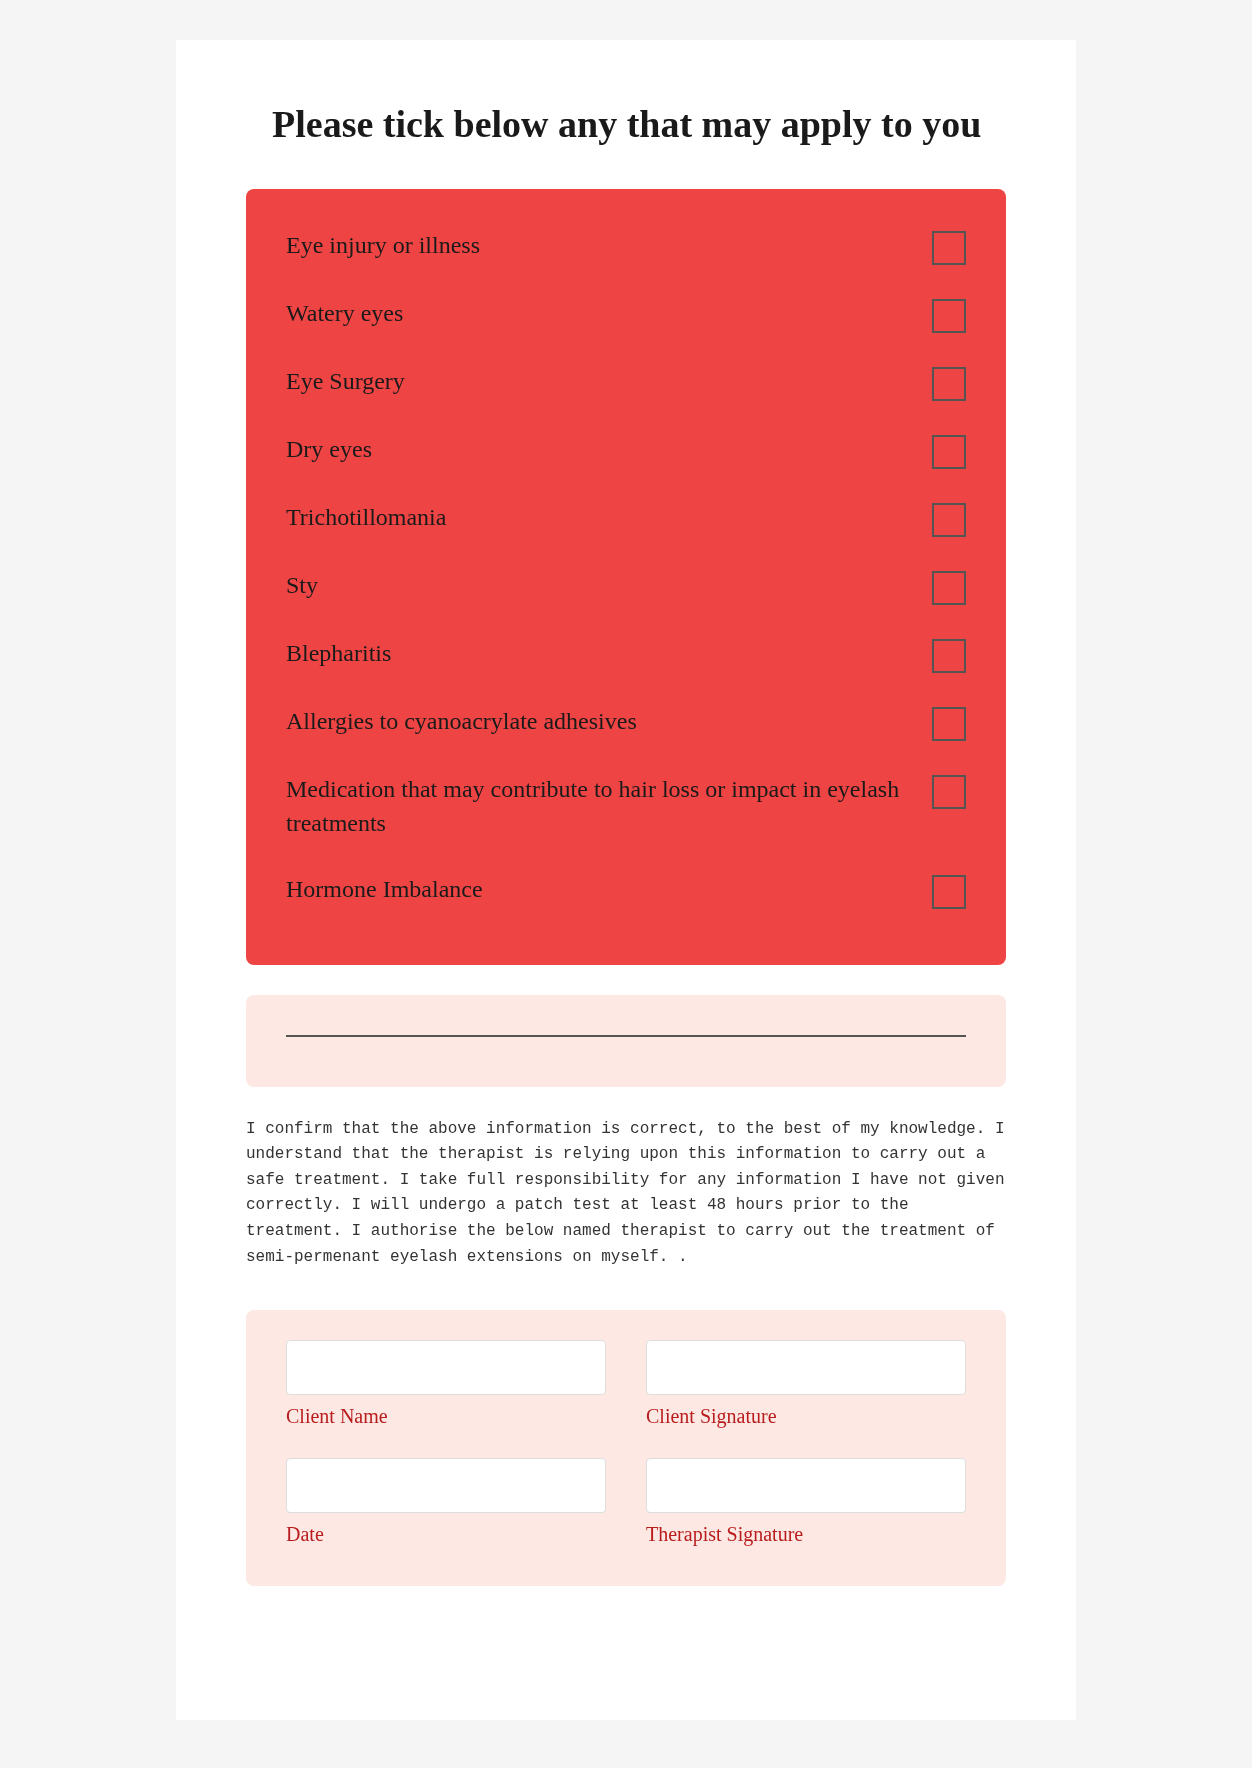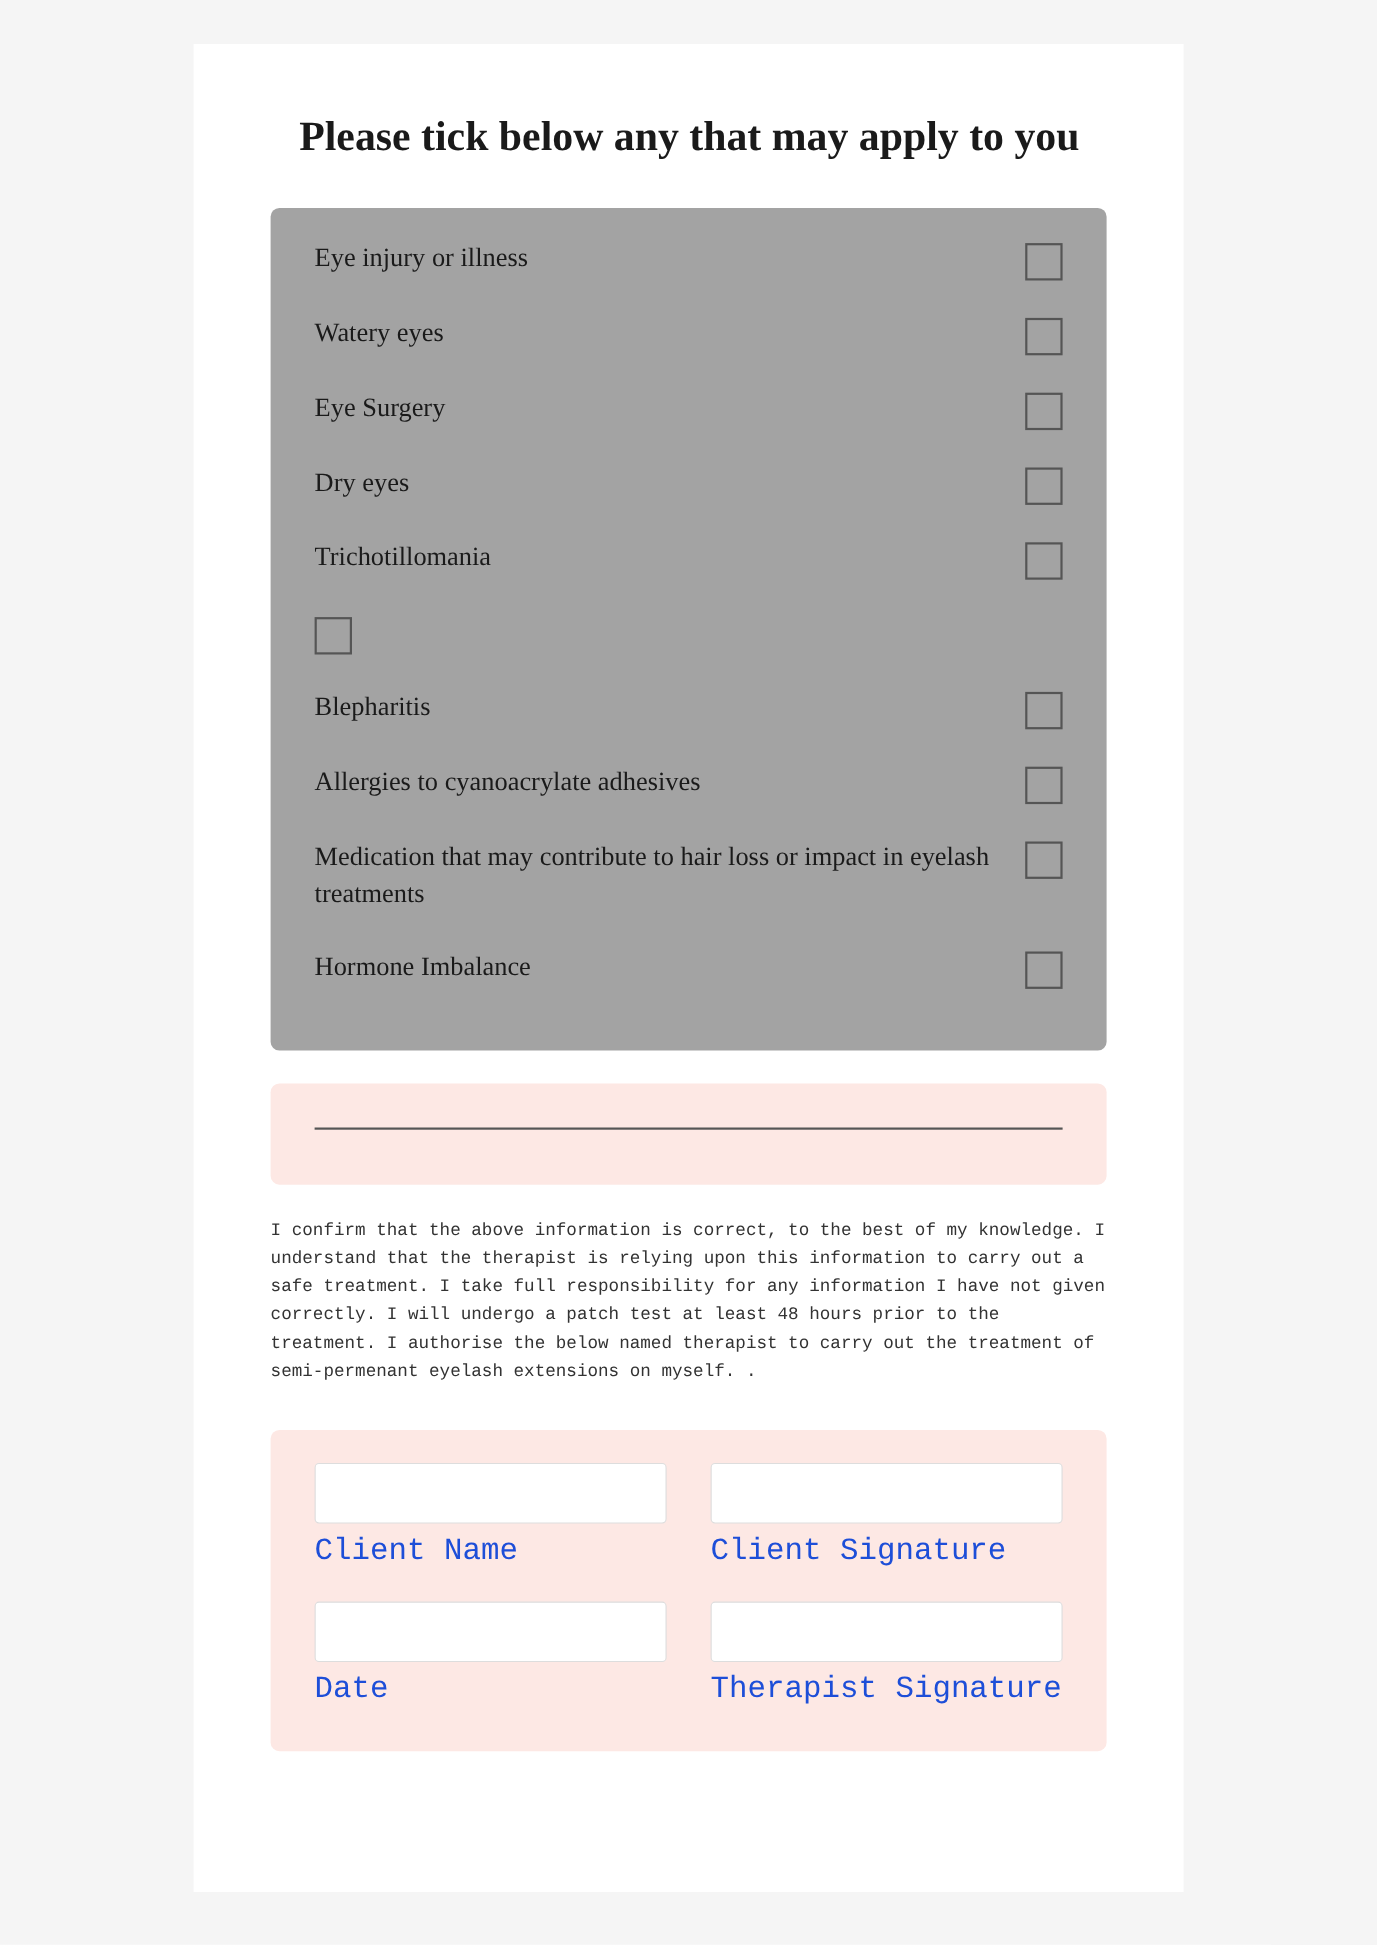--- a/index.html
+++ b/index.html
@@ -30,23 +30,23 @@
       font-size: 38px;
       font-weight: 700;
       color: #1a1a1a;
       line-height: 1.3;
       margin-bottom: 40px;
       font-family: 'Georgia', serif;
       margin-left: 26px;
     }
 
     .checklist-box {
-      background-color: #a3a3a3;
+      background-color: #ef4444;
       border-radius: 8px;
-      padding: 14px 40px 40px 40px;
+      padding: 24px 40px 40px 40px;
       margin-bottom: 30px;
     }
 
     .checklist-item {
       display: flex;
       align-items: flex-start;
       justify-content: space-between;
       padding: 16px 0;
       border-bottom: none;
     }
@@ -126,23 +126,23 @@
     .signature-input {
       width: 100%;
       height: 55px;
       background-color: #ffffff;
       border: 1px solid #ddd;
       border-radius: 4px;
       margin-bottom: 10px;
     }
 
     .signature-field-label {
-      font-size: 28px;
-      color: #1d4ed8;
-      font-family: Liberation Mono, monospace;
+      font-size: 20px;
+      color: #b91c1c;
+      font-family: Liberation Serif, serif;
     }
   </style>
 </head>
 <body>
 
 <div class="page">
   <h1 class="page-title">Please tick below any that may apply to you</h1>
 
   <div class="checklist-box">
 
@@ -160,20 +160,21 @@
       </div>
       <div class="checklist-item">
         <span class="checklist-item-label">Dry eyes</span>
         <input type="checkbox" class="checklist-checkbox" style="">
       </div>
       <div class="checklist-item">
         <span class="checklist-item-label">Trichotillomania</span>
         <input type="checkbox" class="checklist-checkbox" style="">
       </div>
       <div class="checklist-item">
+        <span class="checklist-item-label">Sty</span>
         <input type="checkbox" class="checklist-checkbox" style="">
       </div>
       <div class="checklist-item">
         <span class="checklist-item-label">Blepharitis</span>
         <input type="checkbox" class="checklist-checkbox" style="">
       </div>
       <div class="checklist-item">
         <span class="checklist-item-label">Allergies to cyanoacrylate adhesives</span>
         <input type="checkbox" class="checklist-checkbox" style="">
       </div>

